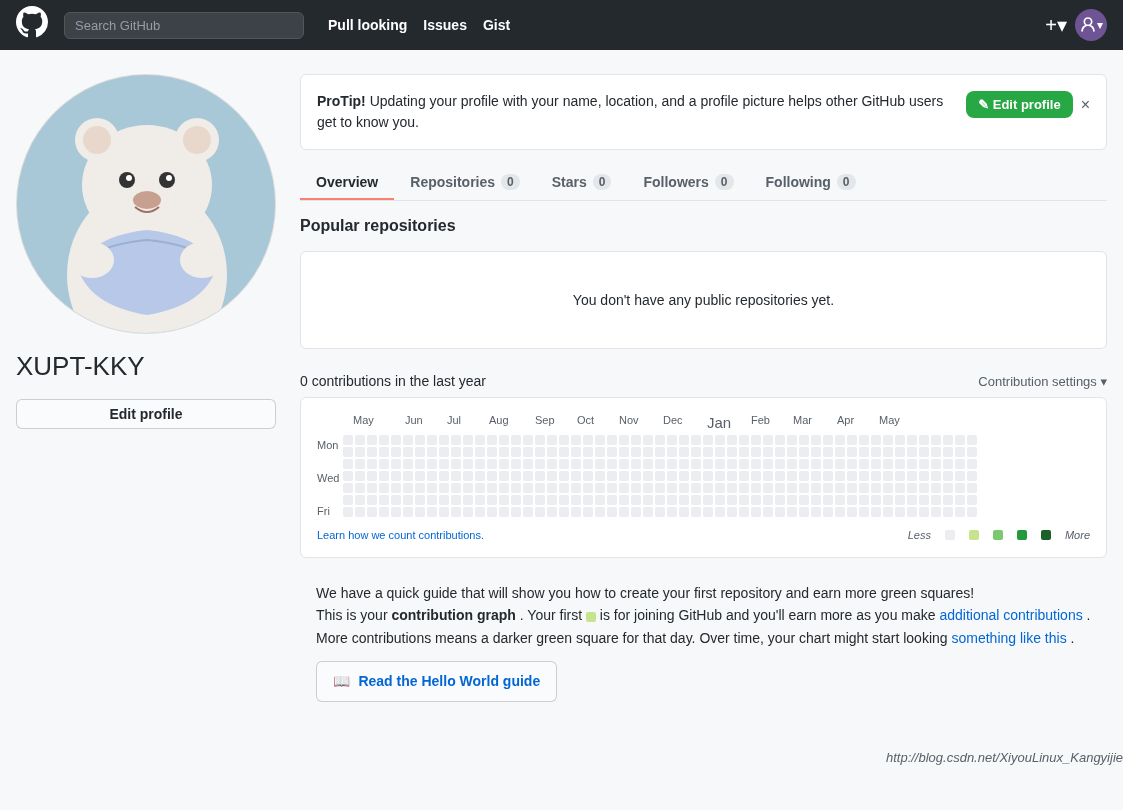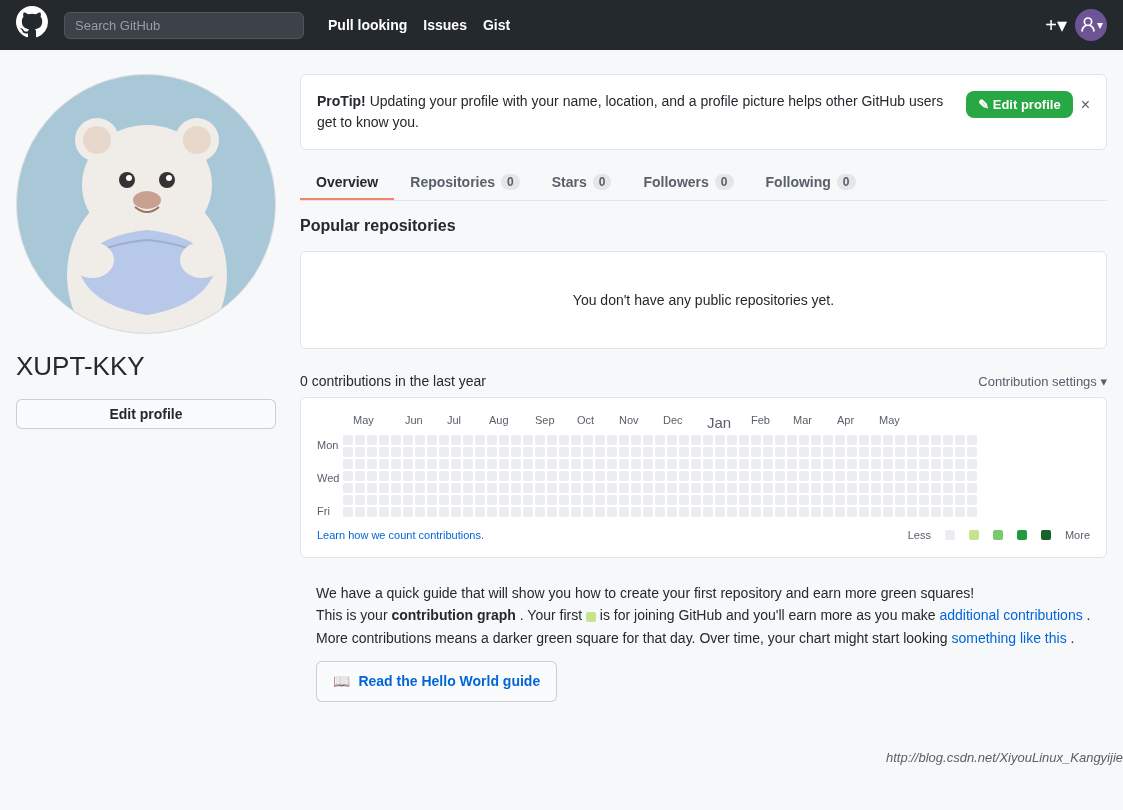--- a/index.html
+++ b/index.html
@@ -45,21 +45,21 @@
     .section-title { font-size: 16px; font-weight: 600; color: #24292e; margin-bottom: 16px; }
     .empty-repos-box { background: #fff; border: 1px solid #e1e4e8; border-radius: 6px; padding: 40px; text-align: center; color: #24292e; font-size: 14px; margin-bottom: 24px; }
 
     
     .contribution-header { display: flex; align-items: center; justify-content: space-between; margin-bottom: 8px; }
     .contribution-title { font-size: 14px; color: #24292e; }
     .contribution-settings-btn { font-size: 13px; color: #586069; cursor: pointer; display: flex; align-items: center; gap: 4px; background: none; border: none; }
     .contribution-graph-container { background: #fff; border: 1px solid #e1e4e8; border-radius: 6px; padding: 16px; }
 
     .graph-legend { display: flex; align-items: center; justify-content: space-between; margin-top: 8px; font-size: 11px; color: #586069; }
-    .legend-squares { display: flex; align-items: center; gap: 14px; }
+    .legend-squares { display: flex; align-items: center; gap: 14px; font-style: italic; }
     .legend-sq { width: 10px; height: 10px; border-radius: 2px; }
 
     
     .contribution-info { padding: 16px; font-size: 14px; color: #24292e; line-height: 1.6; }
     .contribution-info a { color: #0366d6; text-decoration: none; }
 
     
     .guide-btn { display: inline-flex; align-items: center; gap: 8px; margin-top: 12px; padding: 8px 16px; font-size: 14px; font-weight: 600; color: #24292e; background: #fafbfc; border: 1px solid rgba(27,31,35,0.2); border-radius: 6px; cursor: pointer; text-decoration: none; }
 
     

